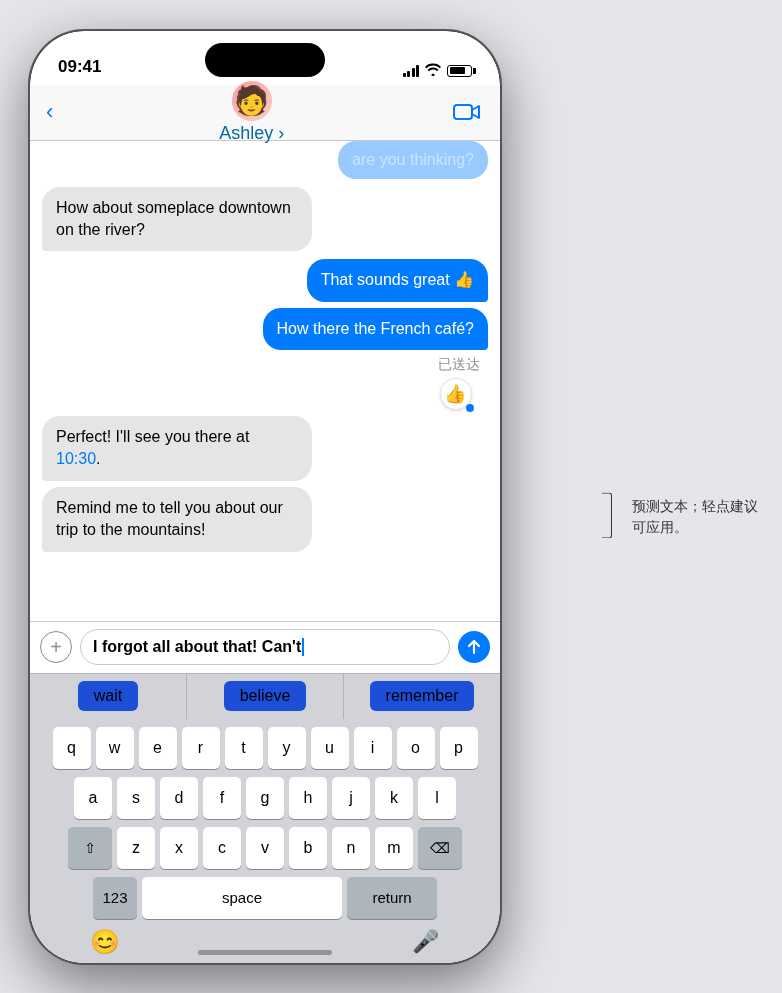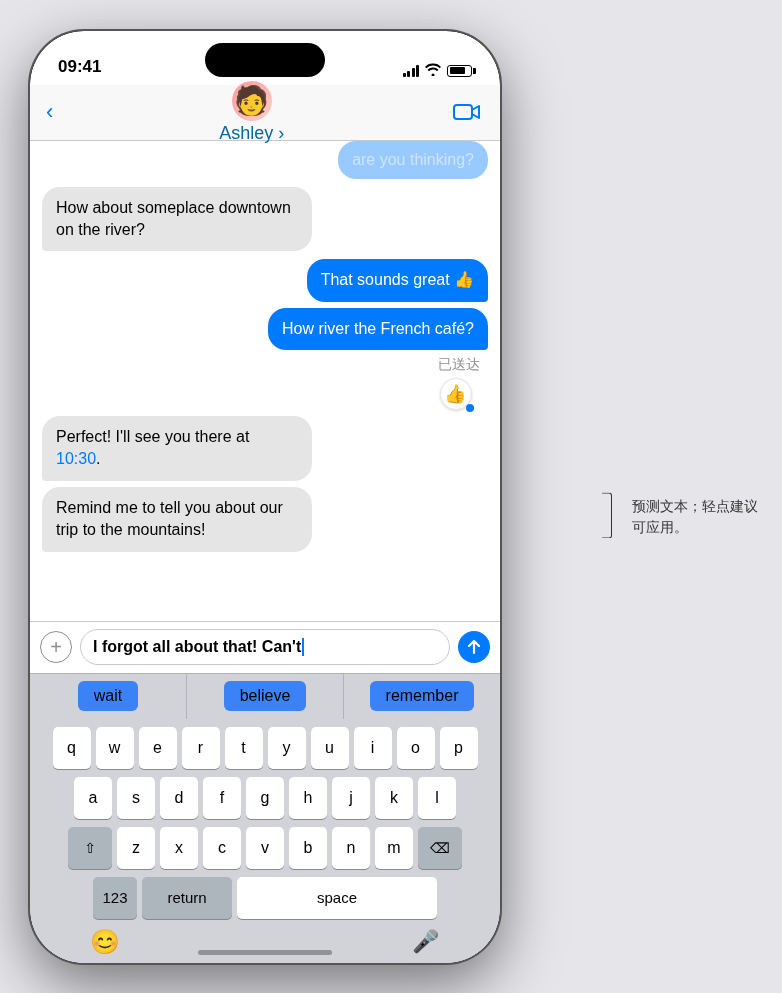--- a/index.html
+++ b/index.html
@@ -359,21 +359,21 @@
       justify-content: center;
       height: 100%;
       font-size: 16px;
       color: #000;
       cursor: pointer;
     }
     .predictive-item:not(:last-child) {
       border-right: 0.5px solid #b0b3ba;
     }
     .predictive-text {
-      background: #3b82f6;
+      background: #1d4ed8;
       padding: 6px 16px;
       border-radius: 6px;
       font-size: 16px;
     }
 
     
     .keyboard {
       position: absolute;
       bottom: 0;
       left: 0; right: 0;
@@ -554,21 +554,21 @@
 
         <div class="message-row incoming" style="margin-top:8px">
           <div class="bubble incoming">How about someplace downtown on the river?</div>
         </div>
 
         <div class="message-row outgoing" style="margin-top:8px">
           <div class="bubble outgoing">That sounds great 👍</div>
         </div>
 
         <div class="message-row outgoing" style="margin-top:4px">
-          <div class="bubble outgoing">How river the French café?</div>
+          <div class="bubble outgoing">How there the French café?</div>
         </div>
 
         <div class="sent-status">已送达</div>
 
         <div class="reaction-row">
           <div style="position:relative; display:inline-flex; align-items:center;">
             <div class="reaction-bubble">👍</div>
             <div class="dot-indicator"></div>
           </div>
         </div>
@@ -644,22 +644,22 @@
           <div class="key letter">c</div>
           <div class="key letter">v</div>
           <div class="key letter">b</div>
           <div class="key letter">n</div>
           <div class="key letter">m</div>
           <div class="key special delete-key">⌫</div>
         </div>
 
         <div class="key-row">
           <div class="key special num-key">123</div>
+          <div class="key space-key">space</div>
           <div class="key special return-key">return</div>
-          <div class="key space-key">space</div>
         </div>
 
         <div class="bottom-bar">
           <span class="emoji-btn">😊</span>
           <span class="mic-btn">🎤</span>
         </div>
       </div>
 
       <div class="home-indicator"></div>
 

